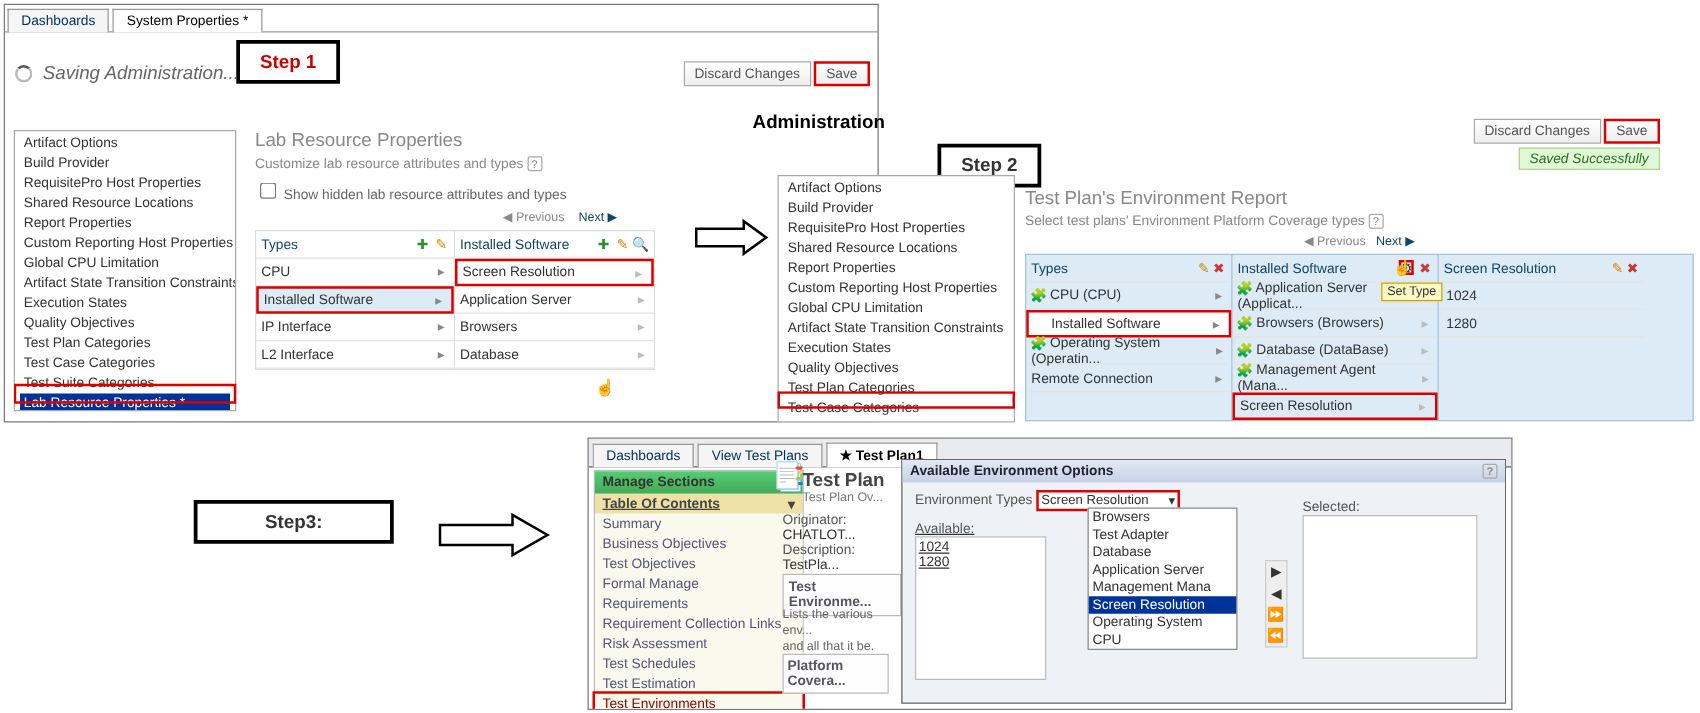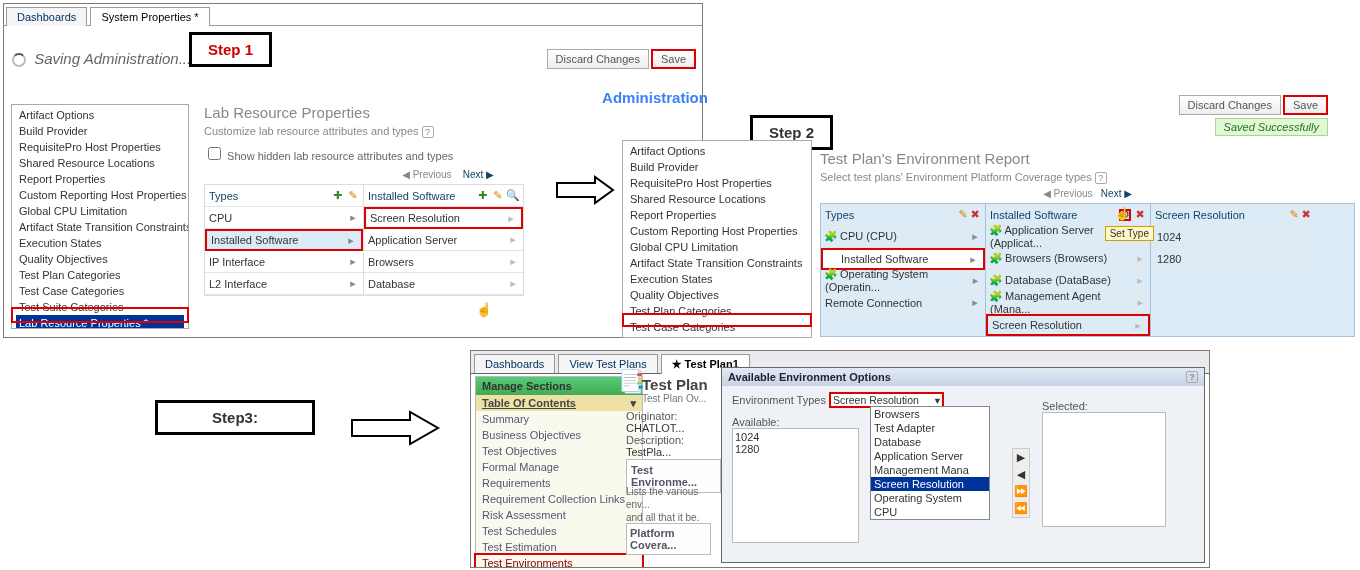--- a/index.html
+++ b/index.html
@@ -180,21 +180,21 @@
 <div class="arrow" style="left:555px;top:175px;">
   <svg viewBox="0 0 60 30">
       <path d="M2 8 L40 8 L40 2 L58 15 L40 28 L40 22 L2 22 Z" fill="#fff" stroke="#000" stroke-width="2"></path>
     </svg>
 </div>
 
 <div class="step-box" style="position:absolute;left:750px;top:115px;">
   <span>Step 2</span>
 </div>
 
-<div style="position:absolute;left:555px;top:89px;font-size:15px;font-weight:bold;color:#3b82f6;width:200px;text-align:center;">Administration</div>
+<div style="position:absolute;left:555px;top:89px;font-size:15px;font-weight:bold;color:#000000;width:200px;text-align:center;">Administration</div>
 
 <div class="toolbar-right" style="top:95px;right:32px;">
   <button class="btn">Discard Changes</button>
   <button class="btn redbox">Save</button>
 </div>
 <div class="msgbox" style="position:absolute;right:32px;top:118px;">Saved Successfully</div>
 
 <div class="tree-container" style="left:622px;top:140px;width:190px;height:198px;">
   <ul class="tree" id="nav2">
       <li>Artifact Options</li>
@@ -369,35 +369,35 @@
           <div>Database</div>
           <div>Application Server</div>
           <div>Management Mana</div>
           <div class="sel">Screen Resolution</div>
           <div>Operating System</div>
           <div>CPU</div>
         </div>
 
       <div style="display:flex;margin-top:8px;gap:14px;">
 
-        <div style="width:127px;">
+        <div style="width:105px;text-decoration:underline;">
           <div class="field-label">Available:</div>
           <div class="panel-lite" id="availlist" style="height:115px;padding:2px;overflow:auto;background:#fff;">
               <div>1024</div>
               <div>1280</div>
             </div>
         </div>
 
         <div style="position:absolute;left:290px;top:80px;" class="vtool">
           <span>▶</span>
           <span>◀</span>
           <span>⏩</span>
           <span>⏪</span>
         </div>
 
-        <div style="position:absolute;left:320px;top:32px;width:124px;">
+        <div style="position:absolute;left:320px;top:32px;width:140px;">
           <div class="field-label">Selected:</div>
           <div class="panel-lite" style="height:115px;background:#fff;"></div>
         </div>
       </div>
     </div>
   </div>
 </div>
 
 </body></html>

